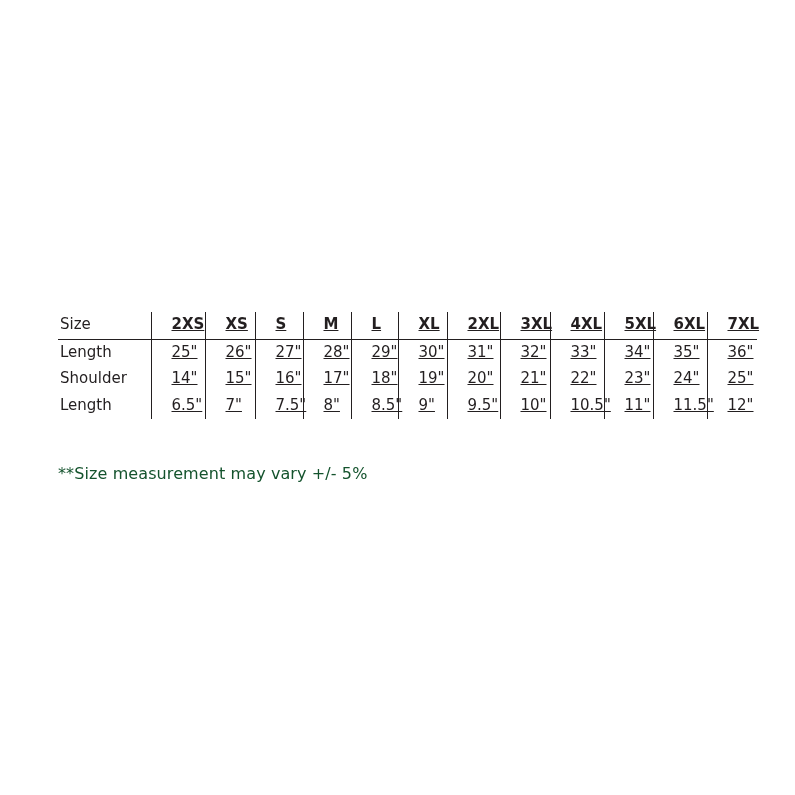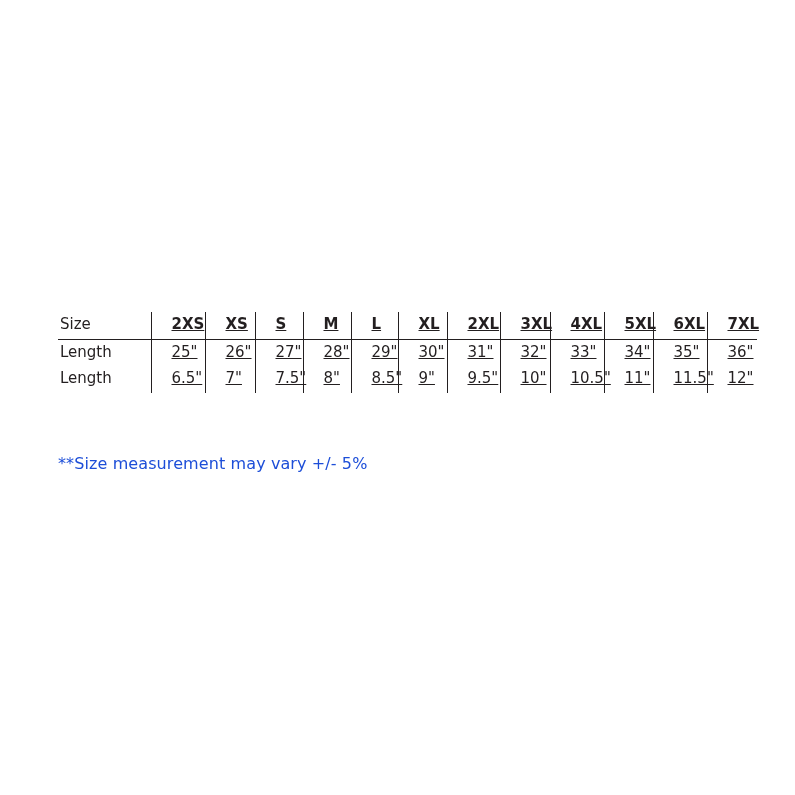--- a/index.html
+++ b/index.html
@@ -58,23 +58,23 @@
   }
   tr.header-row {
     border-bottom: 1.4px solid #231f20;
   }
   tr.header-row td {
     border-bottom: 1.4px solid #231f20;
   }
   .note {
     position: absolute;
     left: 58px;
-    top: 454px;
+    top: 464px;
     font-size: 16px;
-    color: #1d4ed8;
+    color: #14532d;
     letter-spacing: 0.1px;
   }
 </style>
 </head>
 <body>
 
 <div class="page">
 
   <div class="chart-wrap">
     <table class="size-chart">
@@ -120,20 +120,35 @@
           <td class="cell">29"</td>
           <td class="cell">30"</td>
           <td class="cell">31"</td>
           <td class="cell">32"</td>
           <td class="cell">33"</td>
           <td class="cell">34"</td>
           <td class="cell">35"</td>
           <td class="cell">36"</td>
         </tr>
 
+        <tr>
+          <td class="rowlabel">Shoulder</td>
+          <td class="cell">14"</td>
+          <td class="cell">15"</td>
+          <td class="cell">16"</td>
+          <td class="cell">17"</td>
+          <td class="cell">18"</td>
+          <td class="cell">19"</td>
+          <td class="cell">20"</td>
+          <td class="cell">21"</td>
+          <td class="cell">22"</td>
+          <td class="cell">23"</td>
+          <td class="cell">24"</td>
+          <td class="cell">25"</td>
+        </tr>
 
         <tr>
           <td class="rowlabel">Length</td>
           <td class="cell">6.5"</td>
           <td class="cell">7"</td>
           <td class="cell">7.5"</td>
           <td class="cell">8"</td>
           <td class="cell">8.5"</td>
           <td class="cell">9"</td>
           <td class="cell">9.5"</td>

